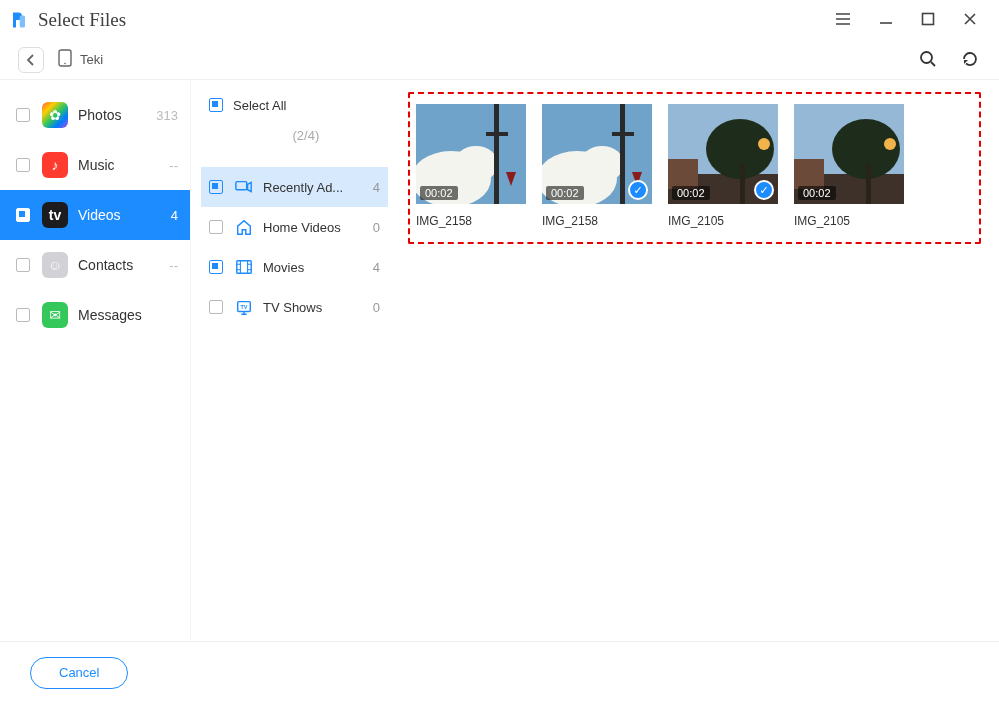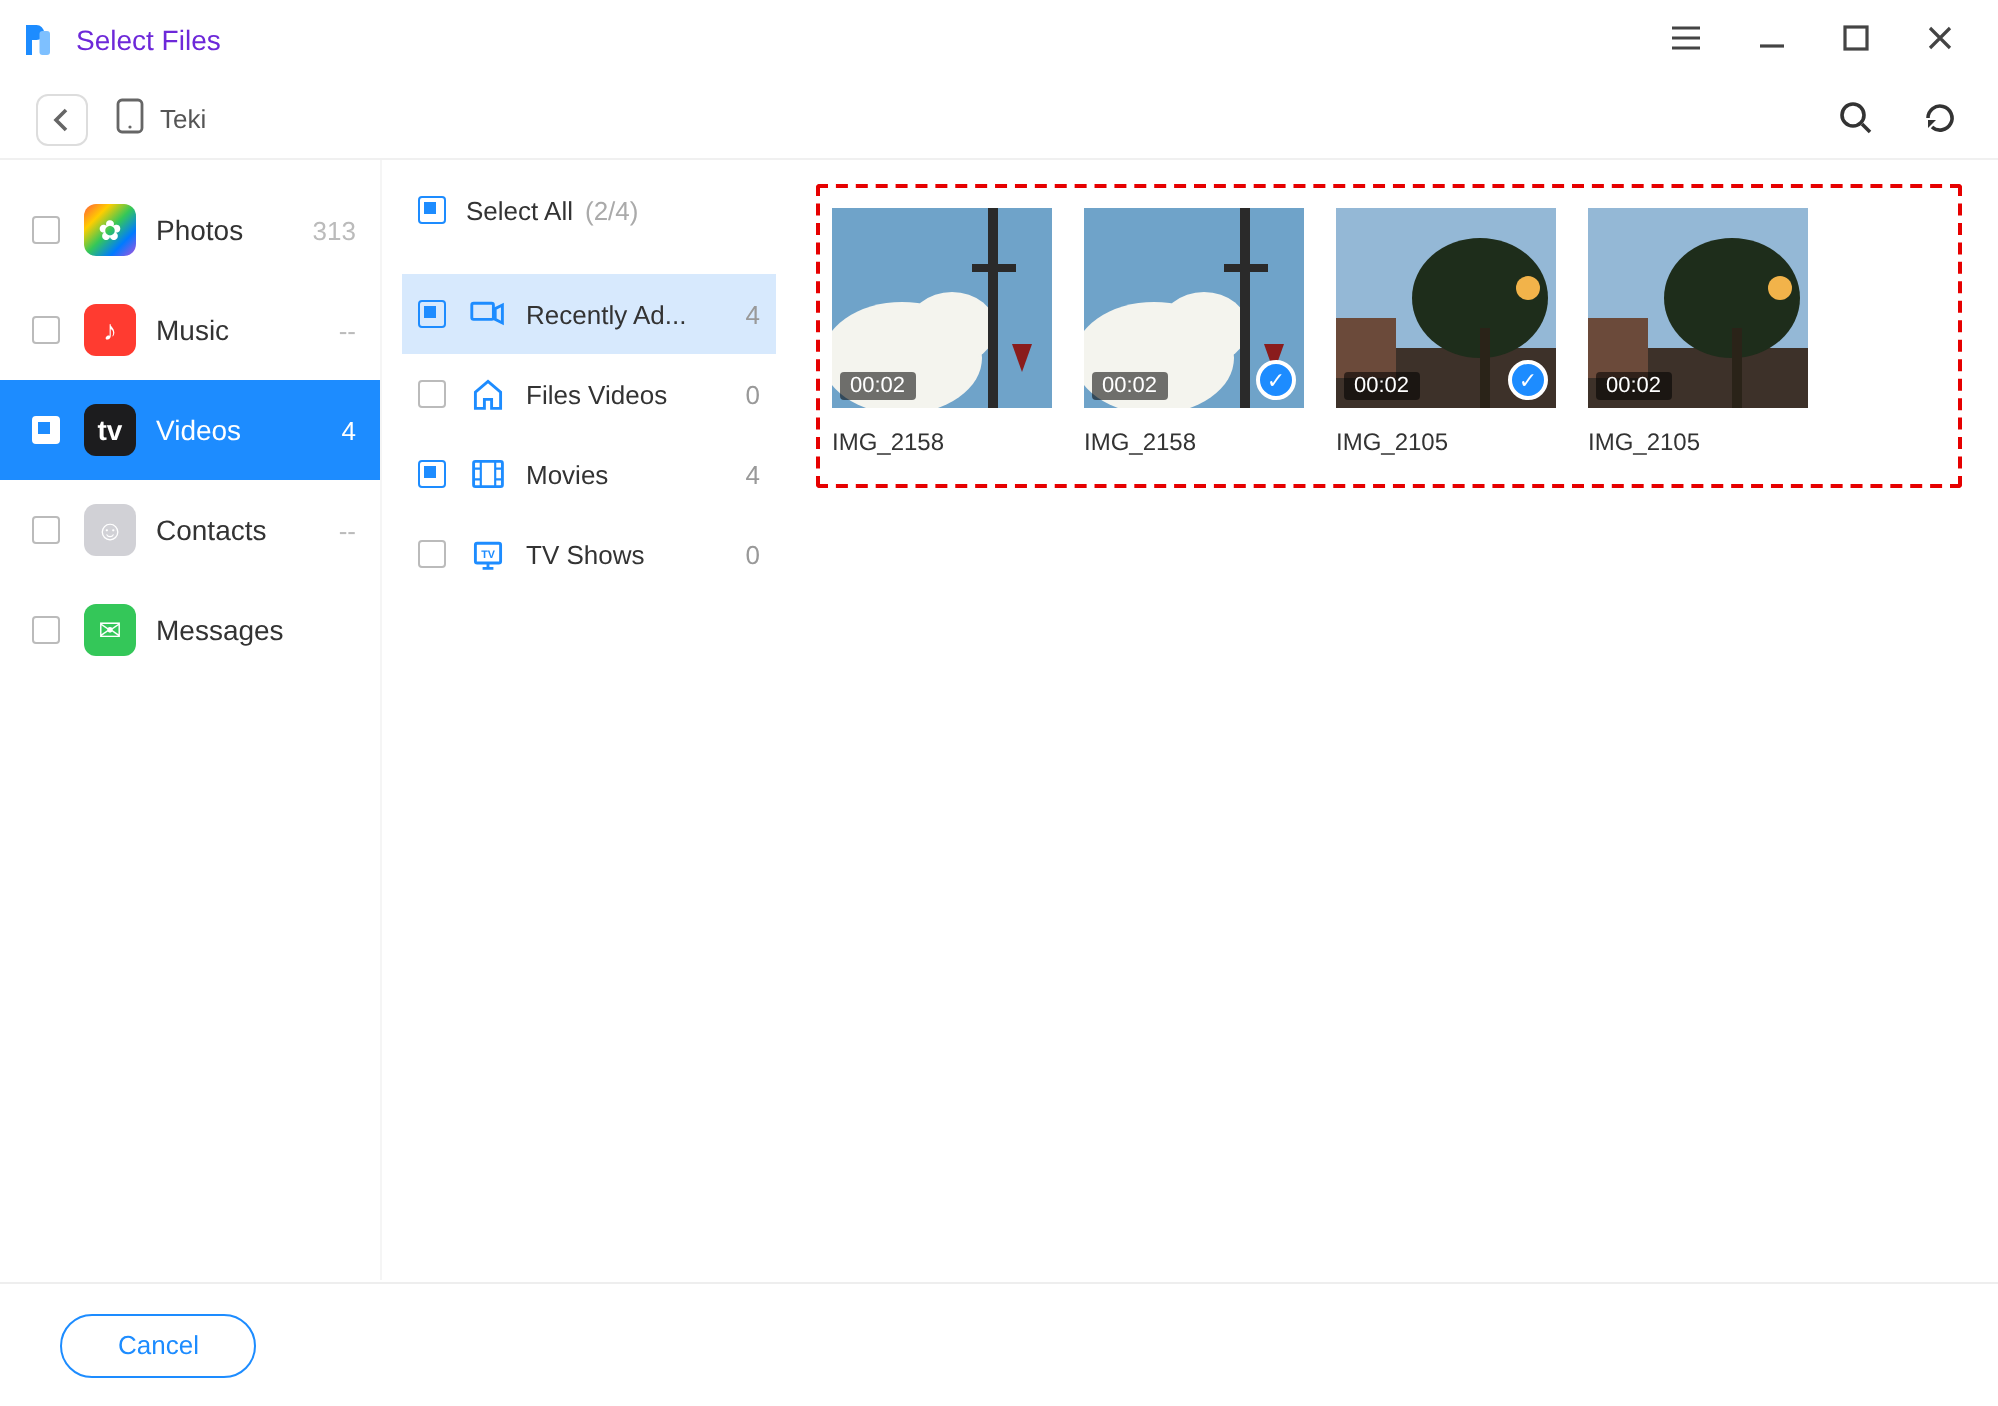--- a/index.html
+++ b/index.html
@@ -2,21 +2,21 @@
 <html><head>
 <meta charset="utf-8">
 <style>
   * { box-sizing: border-box; margin: 0; padding: 0; }
   body { font-family: -apple-system, "Segoe UI", Arial, sans-serif; font-size: 13px; color: #333; background: #fff; width: 999px; height: 703px; overflow: hidden; position: relative; }
 
   
   .titlebar { height: 40px; display: flex; align-items: center; padding: 0 10px; }
   .titlebar .left { display: flex; align-items: center; gap: 10px; }
   .titlebar .logo { width: 18px; height: 18px; }
-  .titlebar .title { font-size: 14px; color: #6d28d9; }
+  .titlebar .title { font-size: 19px; color: #404040; font-family: Liberation Serif, serif; }
   .titlebar .spacer { flex: 1; }
   .win-controls { display: flex; gap: 28px; padding-right: 12px; }
   .win-controls span { color: #444; cursor: default; }
 
   
   .toolbar { height: 40px; display: flex; align-items: center; padding: 0 18px; border-bottom: 1px solid #f0f0f0; }
   .back-btn { width: 26px; height: 26px; border: 1px solid #ddd; border-radius: 6px; display: flex; align-items: center; justify-content: center; margin-right: 14px; color:#666; }
   .device-icon { margin-right: 8px; color:#555; }
   .device-name { color:#555; font-size: 13px; }
   .toolbar .spacer { flex: 1; }
@@ -38,21 +38,21 @@
   .ic-music  { background: #ff3b30; }
   .ic-videos { background: #1c1c1e; font-size:9px; font-weight:bold; }
   .ic-contacts { background: #d1d1d6; color:#888; }
   .ic-messages { background: #34c759; }
 
   
   .middle { width: 200px; padding: 14px 2px 0 10px; border-left:1px solid #f5f5f5; }
   .select-all { display:flex; align-items:flex-start; padding: 4px 8px; margin-bottom: 20px; font-size:13px; color:#333; }
   .mixed-chk { width:14px; height:14px; border:1.5px solid #1D8CFF; border-radius:2px; margin-right:10px; position:relative; flex:none; }
   .mixed-chk::after { content:""; position:absolute; left:2px; top:2px; width:6px; height:6px; background:#1D8CFF; }
-  .select-all .muted { color:#aaa; margin-left:6px; }
+  .select-all .muted { color:#aaa; margin-left:6px;margin-top:30px; }
   .lib-head { display:flex; align-items:center; font-weight:bold; font-size:14px; padding:0 8px 8px 8px; color:#333; }
   .lib-head .caret { margin-left:auto; color:#888; font-size:11px; }
   .lib-item { display:flex; align-items:center; height:40px; padding:0 8px; font-size:13px; color:#333; }
   .lib-item.active { background:#D7E9FD; }
   .lib-item .chk { width:14px; height:14px; border:1.5px solid #bbb; border-radius:2px; margin-right:12px; flex:none; }
   .lib-item .chk.mixed { border-color:#1D8CFF; position:relative; }
   .lib-item .chk.mixed::after { content:""; position:absolute; left:2px; top:2px; width:6px; height:6px; background:#1D8CFF; }
   .lib-item .type-ic { width:18px; height:18px; margin-right:10px; color:#1D8CFF; flex:none; }
   .lib-item .label { flex:1; white-space:nowrap; overflow:hidden; text-overflow:ellipsis; }
   .lib-item .cnt { color:#999; font-size:13px; }
@@ -185,21 +185,21 @@
           <span class="label">Recently Ad...</span>
           <span class="cnt">4</span>
         </div>
         <div class="lib-item">
           <span class="chk "></span>
           <span>
             <svg class="type-ic svg" viewBox="0 0 20 20">
               <path d="M3 18V9l7-6 7 6v9h-5v-5H8v5H3z" fill="none" stroke="#1D8CFF" stroke-width="1.6"></path>
             </svg>
           </span>
-          <span class="label">Files Videos</span>
+          <span class="label">Home Videos</span>
           <span class="cnt">0</span>
         </div>
         <div class="lib-item">
           <span class="chk mixed"></span>
           <span>
             <svg class="type-ic svg" viewBox="0 0 20 20">
               <rect x="2" y="3" width="16" height="14" rx="1" fill="none" stroke="#1D8CFF" stroke-width="1.6"></rect>
               <path stroke="#1D8CFF" stroke-width="1.2" d="M6 3v14M14 3v14M2 7h4M2 13h4M14 7h4M14 13h4"></path>
             </svg>
           </span>

